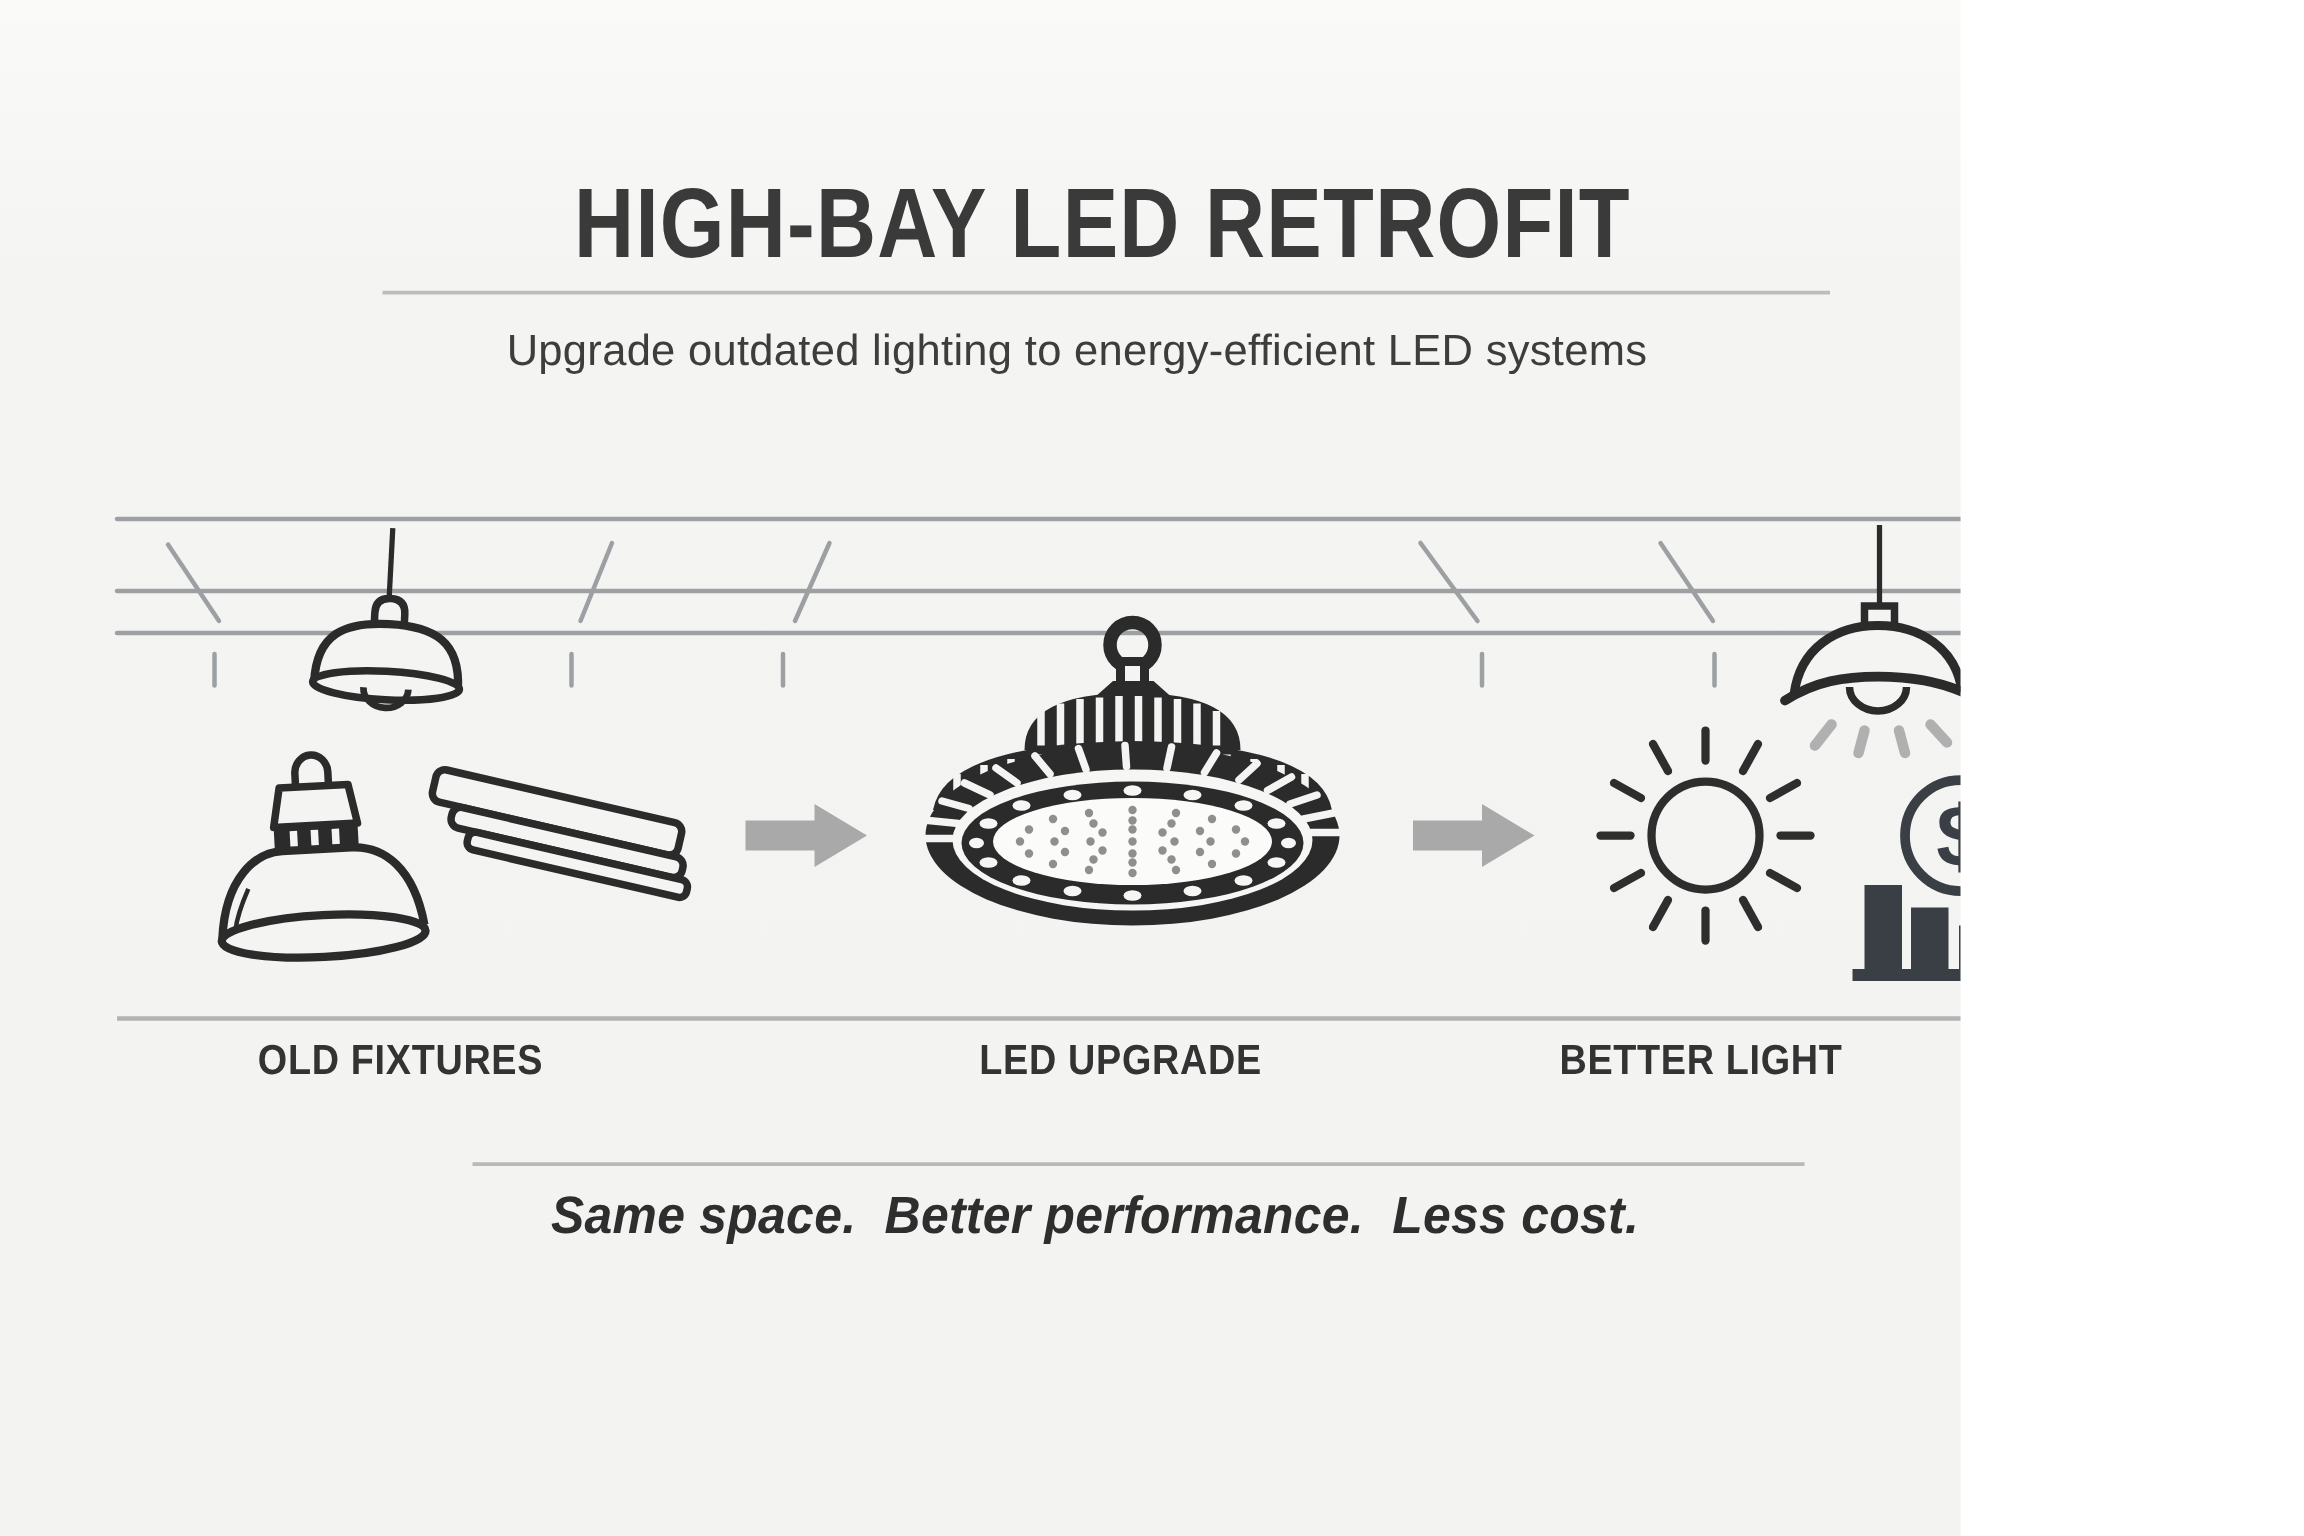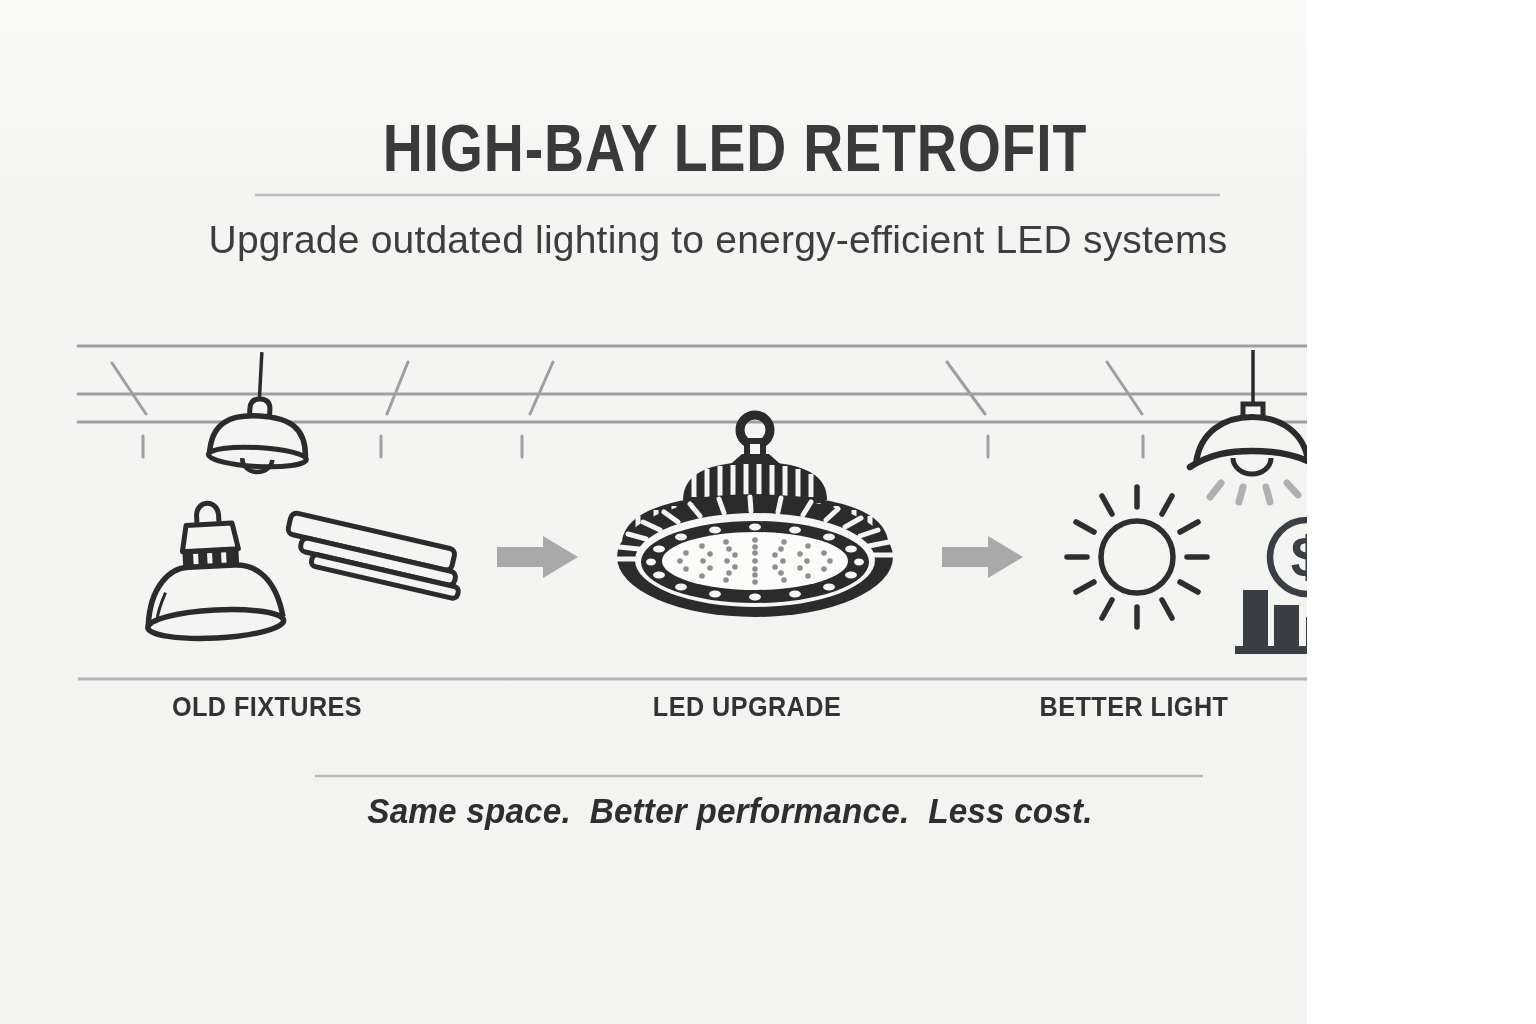--- a/index.html
+++ b/index.html
@@ -13,21 +13,21 @@
   .title{
     position:absolute;top:110px;left:735px;
     transform:translateX(-50%) scaleX(0.84);
     transform-origin:center;
     font-size:66px;font-weight:700;letter-spacing:1px;
     color:#3a3a3a;white-space:nowrap;
   }
   .subtitle{
     position:absolute;top:218px;left:718px;
     transform:translateX(-50%);
-    font-size:39px;font-weight:400;color:#3d3d3d;
+    font-size:29px;font-weight:400;color:#3d3d3d;
     white-space:nowrap;letter-spacing:0.2px;
   }
   .step-label{
     position:absolute;top:691px;
     transform:translateX(-50%) scaleX(0.9);
     transform-origin:center;
     font-size:28px;font-weight:700;color:#333;
     letter-spacing:0.5px;white-space:nowrap;
   }
   .step-label--light{

